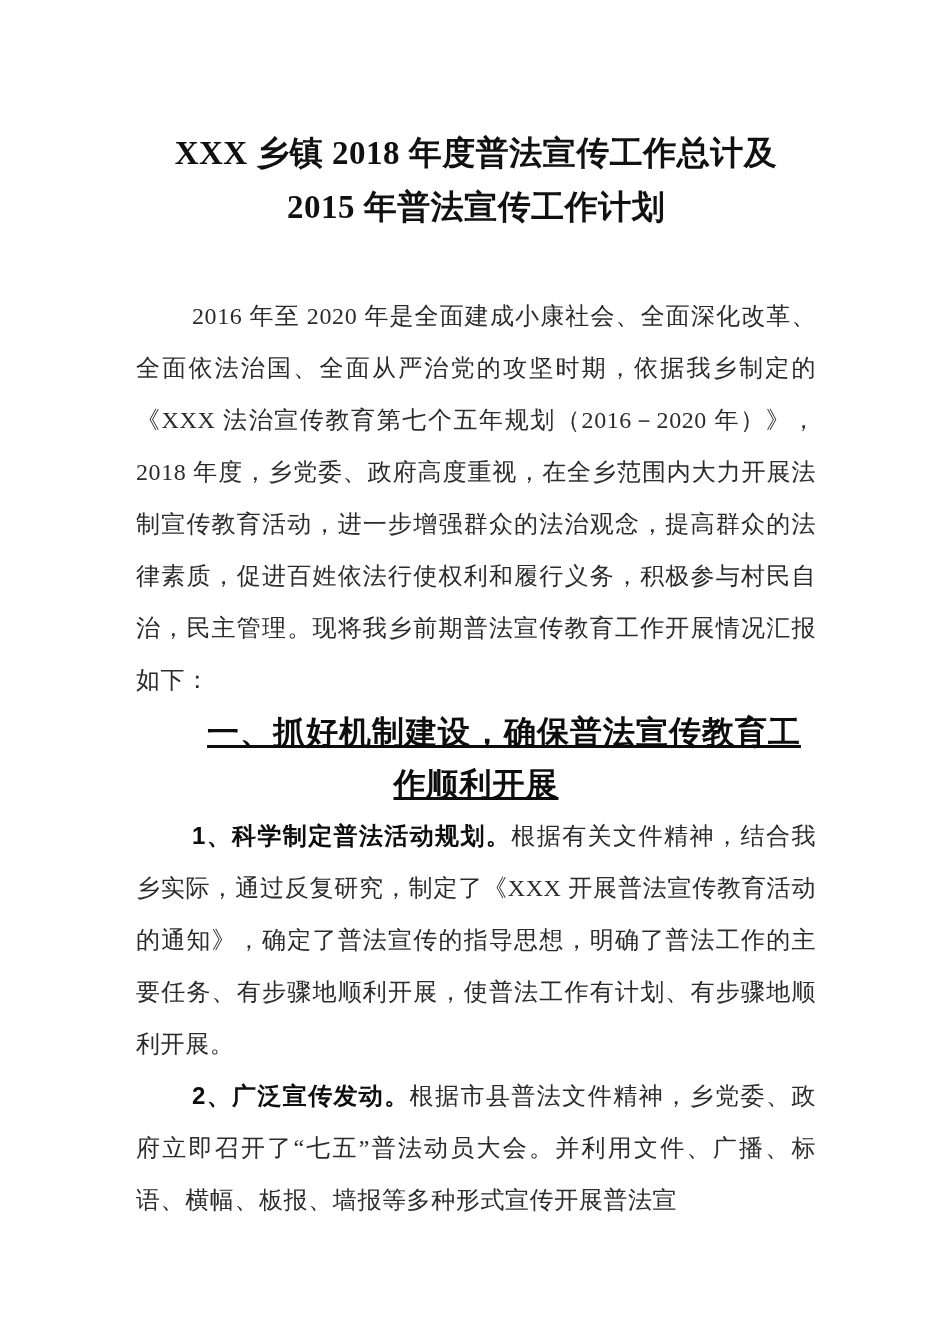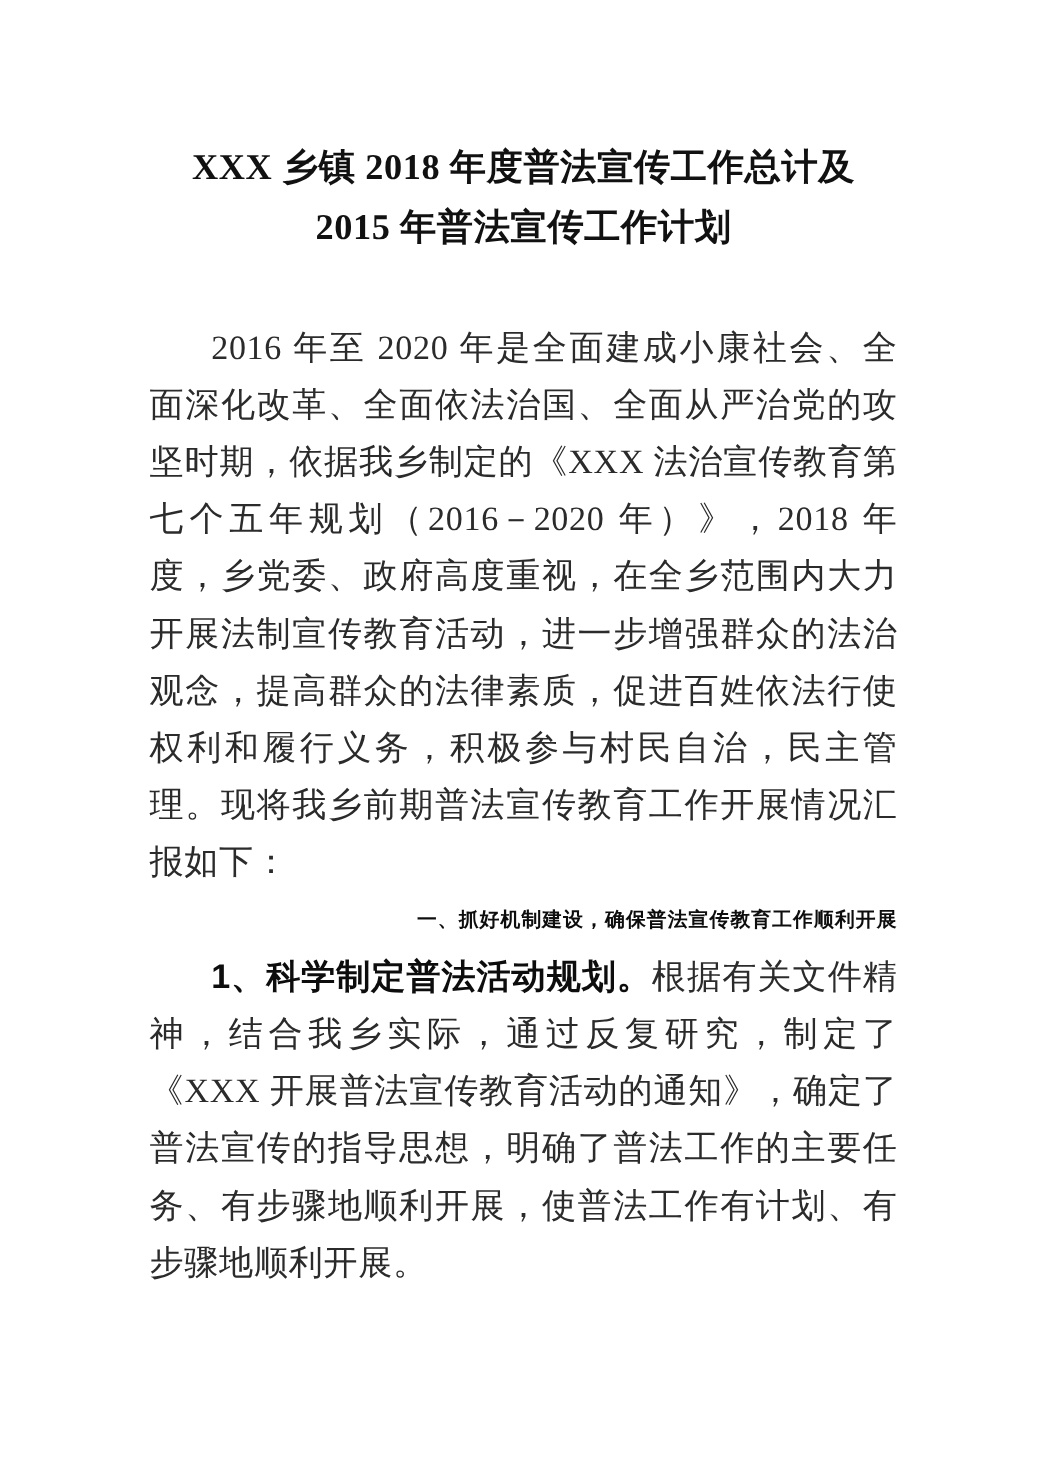--- a/index.html
+++ b/index.html
@@ -52,45 +52,46 @@
   }
 
   
   .body-block {
     margin-top: 56px;
   }
 
   p.para {
     margin: 0;
     font-family: "Liberation Serif", "DejaVu Serif", serif;
-    font-size: 31px;
+    font-size: 24px;
     line-height: 52px;
     color: #2b2b2b;
     text-align: justify;
     text-justify: inter-ideograph;
     text-indent: 56px;
     letter-spacing: 0.6px;
     font-weight: 400;
   }
 
   p.para.last-of-group {
     margin-bottom: 0;
   }
 
   
   p.section-heading {
     margin: 0;
     font-family: "Liberation Sans", "DejaVu Sans", sans-serif;
     font-weight: bold;
-    font-size: 18px;
+    font-size: 32px;
     line-height: 52px;
     color: #0d0d0d;
     text-indent: 56px;
     letter-spacing: 1px;
-    text-align: right;
+    text-align: center;
+    text-decoration: underline;
   }
 
   
   .lead-bold {
     font-family: "Liberation Sans", "DejaVu Sans", sans-serif;
     font-weight: bold;
     color: #0d0d0d;
     letter-spacing: 0.5px;
     margin-top: 37px;
   }
@@ -107,16 +108,17 @@
     </h1>
 
     <div class="body-block">
 
       <p class="para">2016 年至 2020 年是全面建成小康社会、全面深化改革、全面依法治国、全面从严治党的攻坚时期，依据我乡制定的《XXX 法治宣传教育第七个五年规划（2016－2020 年）》，2018 年度，乡党委、政府高度重视，在全乡范围内大力开展法制宣传教育活动，进一步增强群众的法治观念，提高群众的法律素质，促进百姓依法行使权利和履行义务，积极参与村民自治，民主管理。现将我乡前期普法宣传教育工作开展情况汇报如下：</p>
 
       <p class="section-heading">一、抓好机制建设，确保普法宣传教育工作顺利开展</p>
 
       <p class="para"><span class="lead-bold">1、科学制定普法活动规划。</span><span>根据有关文件精神，结合我乡实际，通过反复研究，制定了《XXX 开展普法宣传教育活动的通知》，确定了普法宣传的指导思想，明确了普法工作的主要任务、有步骤地顺利开展，使普法工作有计划、有步骤地顺利开展。</span></p>
 
+      <p class="para last-of-group"><span class="lead-bold">2、广泛宣传发动。</span><span>根据市县普法文件精神，乡党委、政府立即召开了“七五”普法动员大会。并利用文件、广播、标语、横幅、板报、墙报等多种形式宣传开展普法宣</span></p>
 
     </div>
   </div>
 </div>
 
 </body></html>

